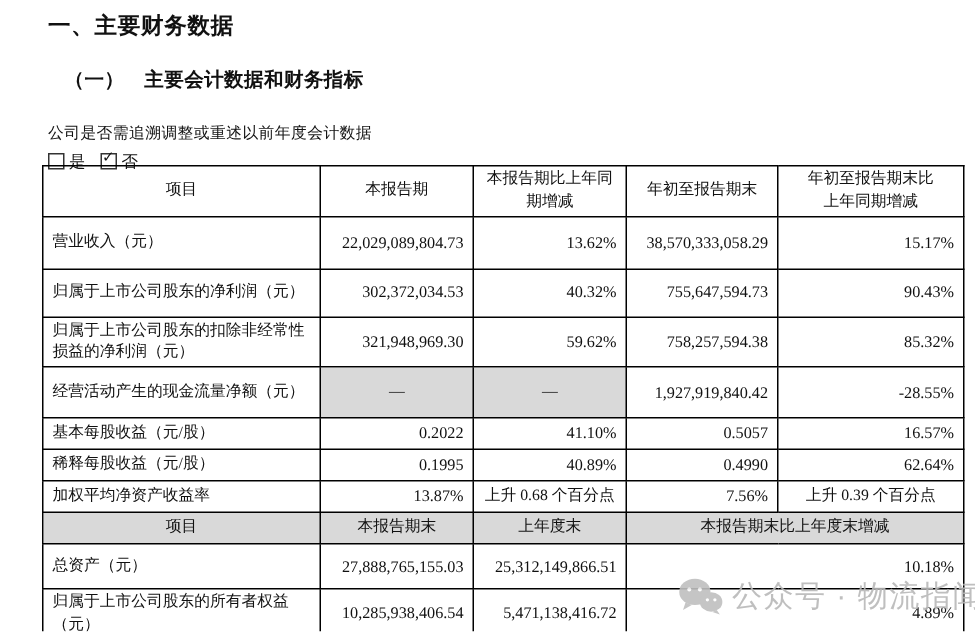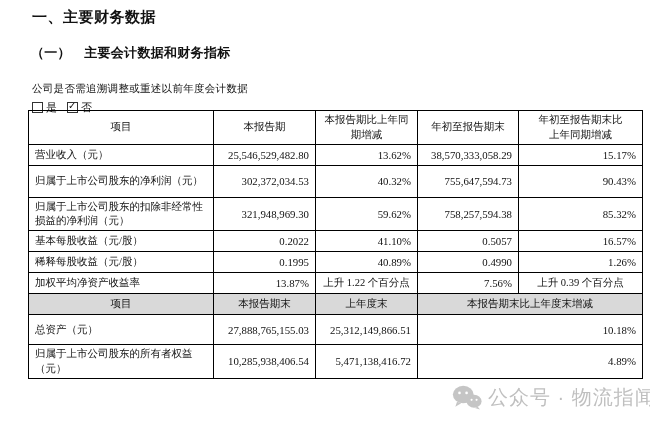--- a/index.html
+++ b/index.html
@@ -1,19 +1,19 @@
 <!DOCTYPE html>
 <html><head>
 <meta charset="utf-8">
 <style>
   html,body{margin:0;padding:0;background:#fff;}
   .page{position:relative;width:650px;height:421px;background:#ffffff;overflow:hidden;
         font-family:"Liberation Serif","DejaVu Serif",serif;color:#111;padding-left:20px;}
   .sec-title{position:absolute;left:32px;top:8px;font-size:15px;font-weight:bold;letter-spacing:.5px;}
-  .sub-title{position:absolute;left:31px;top:44px;font-size:13px;font-weight:bold;letter-spacing:.3px;}
+  .sub-title{position:absolute;left:43px;top:44px;font-size:13px;font-weight:bold;letter-spacing:.3px;}
   .restate{position:absolute;left:32px;top:82px;font-size:10.5px;font-weight:400;letter-spacing:.3px;}
   .checkline{position:absolute;left:32px;top:100px;font-size:11px;display:flex;align-items:center;gap:10px;}
   .checkopt{display:flex;align-items:center;gap:3px;}
   .cbox{position:relative;display:inline-block;width:9px;height:9px;border:1px solid #333;background:#fff;}
   .cbox.checked::after{content:"✓";position:absolute;left:0px;top:-3px;font-size:10px;
         font-family:"DejaVu Sans",sans-serif;color:#111;}
   table.fin{position:absolute;left:28px;top:110px;width:614px;border-collapse:collapse;
         font-size:10.5px;table-layout:fixed;}
   table.fin td{border:1px solid #000;vertical-align:middle;padding:2px 6px;line-height:1.35;
         overflow:hidden;}
@@ -59,59 +59,66 @@
     <tbody>
       <tr style="height:34px">
         <td class="hd">项目</td>
         <td class="hd">本报告期</td>
         <td class="hd">本报告期比上年同
 期增减</td>
         <td class="hd">年初至报告期末</td>
         <td class="hd">年初至报告期末比
 上年同期增减</td>
       </tr>
-      <tr style="height:21px">
+      <tr style="height:35px">
         <td class="item">营业收入（元）</td>
-        <td class="num">25,546,529,482.80</td>
+        <td class="num">22,029,089,804.73</td>
         <td class="num">13.62%</td>
         <td class="num">38,570,333,058.29</td>
         <td class="num">15.17%</td>
       </tr>
       <tr style="height:32px">
         <td class="item">归属于上市公司股东的净利润（元）</td>
         <td class="num">302,372,034.53</td>
         <td class="num">40.32%</td>
         <td class="num">755,647,594.73</td>
         <td class="num">90.43%</td>
       </tr>
       <tr style="height:33px">
         <td class="item">归属于上市公司股东的扣除非经常性损益的净利润（元）</td>
         <td class="num">321,948,969.30</td>
         <td class="num">59.62%</td>
         <td class="num">758,257,594.38</td>
         <td class="num">85.32%</td>
       </tr>
+      <tr style="height:34px">
+        <td class="item">经营活动产生的现金流量净额（元）</td>
+        <td class="c gray">—</td>
+        <td class="c gray">—</td>
+        <td class="num">1,927,919,840.42</td>
+        <td class="num">-28.55%</td>
+      </tr>
       <tr style="height:21px">
         <td class="item">基本每股收益（元/股）</td>
         <td class="num">0.2022</td>
         <td class="num">41.10%</td>
         <td class="num">0.5057</td>
         <td class="num">16.57%</td>
       </tr>
       <tr style="height:21px">
         <td class="item">稀释每股收益（元/股）</td>
         <td class="num">0.1995</td>
         <td class="num">40.89%</td>
         <td class="num">0.4990</td>
-        <td class="num">1.26%</td>
+        <td class="num">62.64%</td>
       </tr>
       <tr style="height:21px">
         <td class="item">加权平均净资产收益率</td>
         <td class="num">13.87%</td>
-        <td class="c">上升 1.22 个百分点</td>
+        <td class="c">上升 0.68 个百分点</td>
         <td class="num">7.56%</td>
         <td class="c">上升 0.39 个百分点</td>
       </tr>
       <tr class="hrow" style="height:21px">
         <td class="hd">项目</td>
         <td class="hd">本报告期末</td>
         <td class="hd">上年度末</td>
         <td class="hd" colspan="2">本报告期末比上年度末增减</td>
       </tr>
       <tr style="height:30px">

